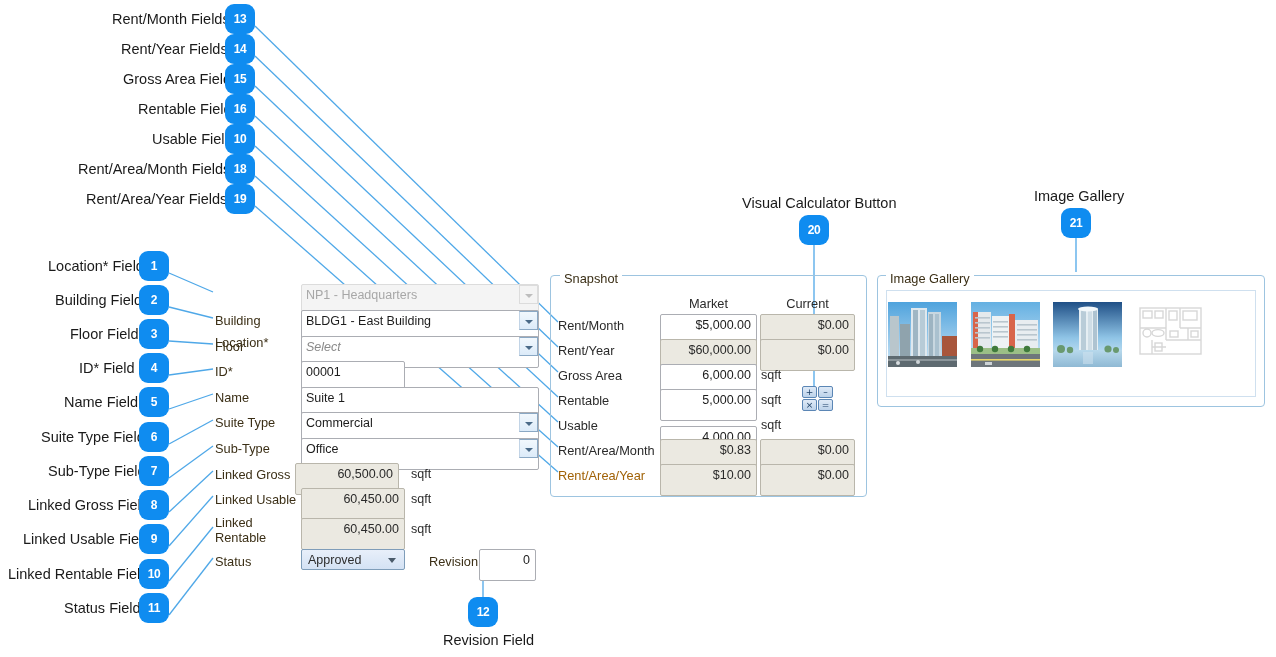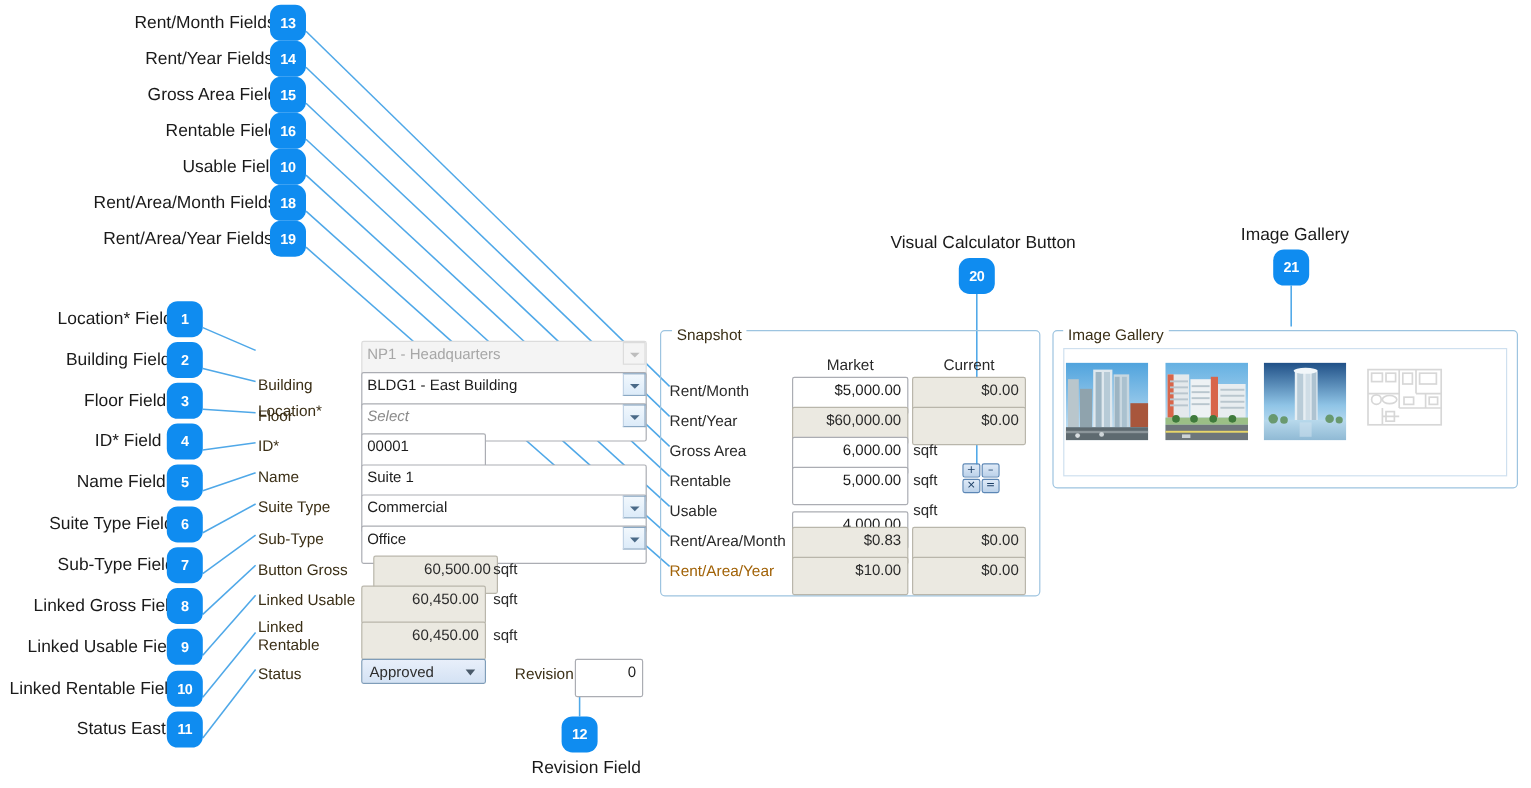--- a/index.html
+++ b/index.html
@@ -125,21 +125,21 @@
       <div class="calloutlbl" style="left: 41px; top: 429px;">Suite Type Field</div>
       <div class="badge" style="left: 139px; top: 422px;">6</div>
       <div class="calloutlbl" style="left: 48px; top: 463px;">Sub-Type Field</div>
       <div class="badge" style="left: 139px; top: 456px;">7</div>
       <div class="calloutlbl" style="left: 28px; top: 497px;">Linked Gross Field</div>
       <div class="badge" style="left: 139px; top: 490px;">8</div>
       <div class="calloutlbl" style="left: 23px; top: 531px;">Linked Usable Field</div>
       <div class="badge" style="left: 139px; top: 524px;">9</div>
       <div class="calloutlbl" style="left: 8px; top: 566px;">Linked Rentable Field</div>
       <div class="badge" style="left: 139px; top: 559px;">10</div>
-      <div class="calloutlbl" style="left: 64px; top: 600px;">Status East</div>
+      <div class="calloutlbl" style="left: 64px; top: 600px;">Status Field</div>
       <div class="badge" style="left: 139px; top: 593px;">11</div>
       <div class="calloutlbl" style="left: 443px; top: 632px; text-align: center;">Revision Field</div>
       <div class="badge" style="left: 468px; top: 597px;">12</div>
       <div class="calloutlbl" style="left: 742px; top: 195px; text-align: center;">Visual Calculator Button</div>
       <div class="badge" style="left: 799px; top: 215px;">20</div>
       <div class="calloutlbl" style="left: 1034px; top: 188px; text-align: center;">Image Gallery</div>
       <div class="badge" style="left: 1061px; top: 208px;">21</div>
     </div>
 
   <div>
@@ -173,22 +173,22 @@
     <div class="ddbtn" style="left:519px;top:413px;">
         <i></i>
       </div>
 
     <div class="flabel" style="left:215px;top:441px;">Sub-Type</div>
     <div class="fld" style="left:301px;top:438px;width:238px;">Office</div>
     <div class="ddbtn" style="left:519px;top:439px;">
         <i></i>
       </div>
 
-    <div class="flabel" style="left:215px;top:467px;">Button Gross</div>
-    <div class="fld dis num" style="left:311px;top:463px;width:104px;">60,500.00</div>
+    <div class="flabel" style="left:215px;top:467px;">Linked Gross</div>
+    <div class="fld dis num" style="left:295px;top:463px;width:104px;">60,500.00</div>
     <div class="unit" style="left:411px;top:467px;">sqft</div>
 
     <div class="flabel" style="left:215px;top:492px;">Linked Usable</div>
     <div class="fld dis num" style="left:301px;top:488px;width:104px;">60,450.00</div>
     <div class="unit" style="left:411px;top:492px;">sqft</div>
 
     <div class="flabel" style="left:215px;top:515px;">Linked</div>
     <div class="flabel" style="left:215px;top:530px;">Rentable</div>
     <div class="fld dis num" style="left:301px;top:518px;width:104px;">60,450.00</div>
     <div class="unit" style="left:411px;top:522px;">sqft</div>

